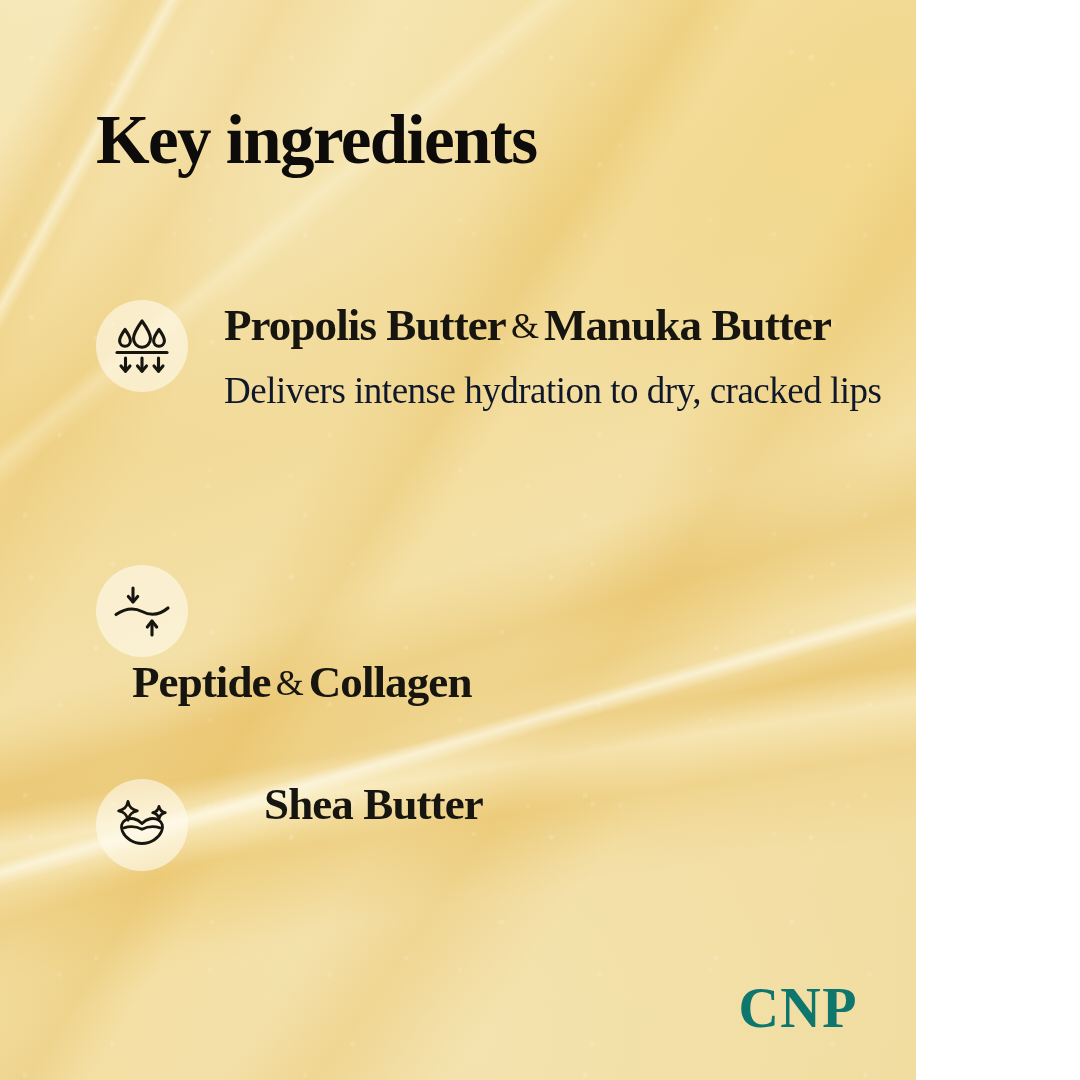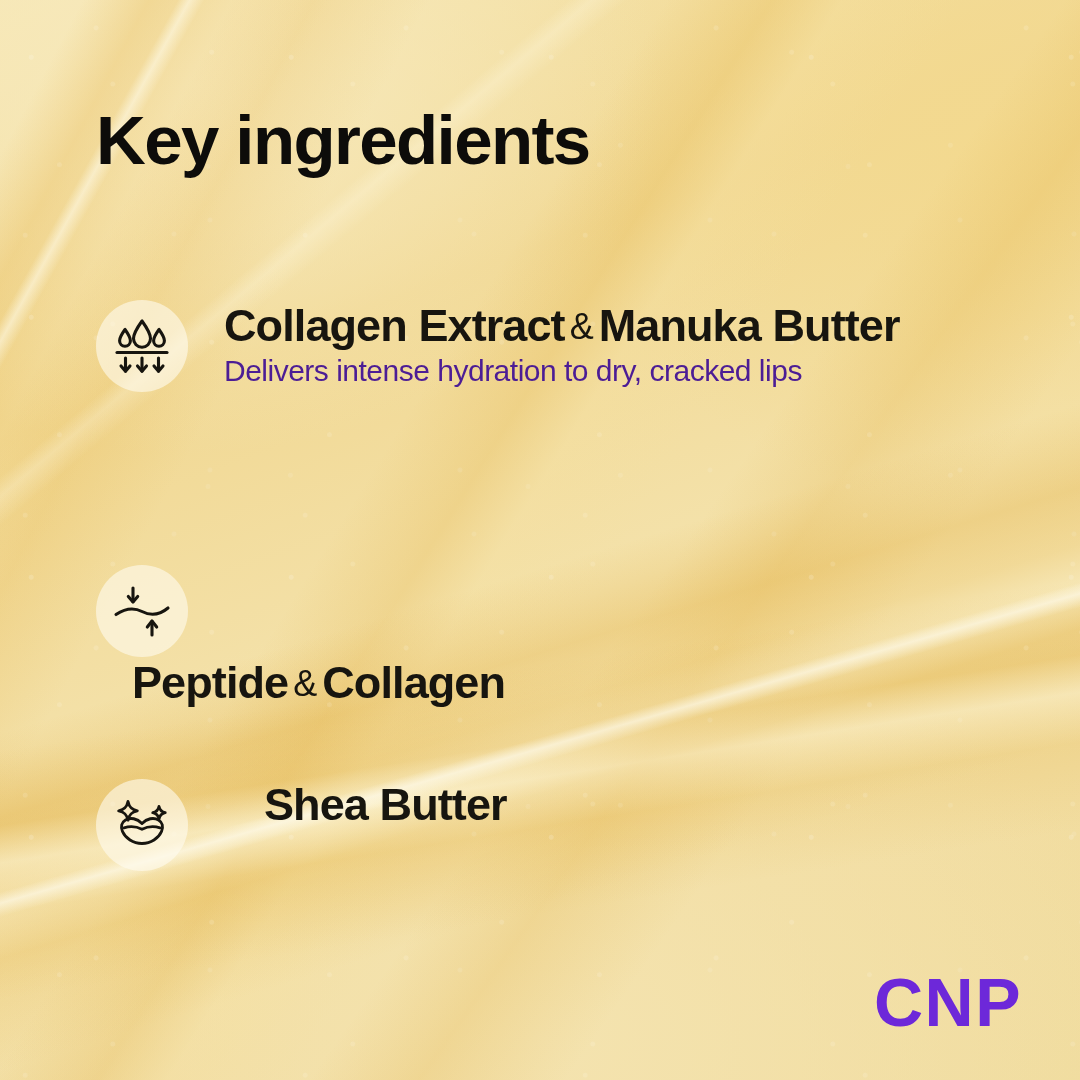--- a/index.html
+++ b/index.html
@@ -5,23 +5,24 @@
   * { margin:0; padding:0; box-sizing:border-box; }
 
   html, body {
     width:1080px; height:1080px;
     overflow:hidden;
     font-family:"Liberation Sans", sans-serif;
   }
 
   #stage {
     position:relative;
-    width:1080px; height:1080px;
+    width:916px; height:1080px;
     overflow:hidden;
     background:#f2dfa4;
+    font-family:Liberation Serif, serif;
   }
 
   
   .bg-layer { position:absolute; inset:0; pointer-events:none; }
 
   .bg-base {
     background:
       radial-gradient(ellipse 70% 55% at 18% 8%,  #f7e9bc 0%, rgba(247,233,188,0) 62%),
       radial-gradient(ellipse 60% 50% at 92% 14%, #f3d98f 0%, rgba(243,217,143,0) 66%),
       radial-gradient(ellipse 80% 60% at 50% 96%, #f4e3af 0%, rgba(244,227,175,0) 70%),
@@ -136,35 +137,35 @@
   .amp {
     font-weight:400;
     font-size:36px;
     letter-spacing:0;
     padding:0 5px;
     position:relative;
     top:-2px;
   }
 
   .ing-desc {
-    margin-top:3px;
-    font-size:30px;
+    margin-top:18px;
+    font-size:37px;
     font-weight:400;
-    color:#4c1d95;
+    color:#0f172a;
     letter-spacing:-0.5px;
     line-height:1.23;
     max-width:700px;
   }
 
   .brand-logo {
     position:absolute;
     right:58px; bottom:44px;
-    font-size:68px;
+    font-size:56px;
     font-weight:bold;
-    color:#6d28d9;
+    color:#0f766e;
     letter-spacing:1.5px;
     line-height:1;
   }
 </style>
 </head>
 <body>
 
 <div id="stage">
 
   <div class="bg-layer bg-base"></div>
@@ -187,21 +188,21 @@
           <line x1="6" y1="37.5" x2="56" y2="37.5"></line>
           <line x1="14.5" y1="43" x2="14.5" y2="56"></line>
           <polyline points="10,51 14.5,56.3 19,51"></polyline>
           <line x1="31" y1="43" x2="31" y2="56"></line>
           <polyline points="26.5,51 31,56.3 35.5,51"></polyline>
           <line x1="47.5" y1="43" x2="47.5" y2="56"></line>
           <polyline points="43,51 47.5,56.3 52,51"></polyline>
         </svg>
       </div>
       <div class="ing-text">
-        <div class="ing-title"><span>Collagen Extract</span><span class="amp">&amp;</span><span>Manuka Butter</span></div>
+        <div class="ing-title"><span>Propolis Butter</span><span class="amp">&amp;</span><span>Manuka Butter</span></div>
         <div class="ing-desc">Delivers intense hydration to dry, cracked lips</div>
       </div>
     </div>
 
     <div class="ingredient ing-2">
       <div class="icon-badge">
         <svg width="62" height="62" viewBox="0 0 62 62" fill="none" stroke="#17150f" stroke-width="3.1" stroke-linecap="round" stroke-linejoin="round">
           <path d="M5 34.5 C14 28.5 22 26.8 31 31.5 C40 36.2 48 35.5 57 28"></path>
           <line x1="22" y1="8" x2="22" y2="21.5"></line>
           <polyline points="17.3,16.5 22,22 26.7,16.5"></polyline>

